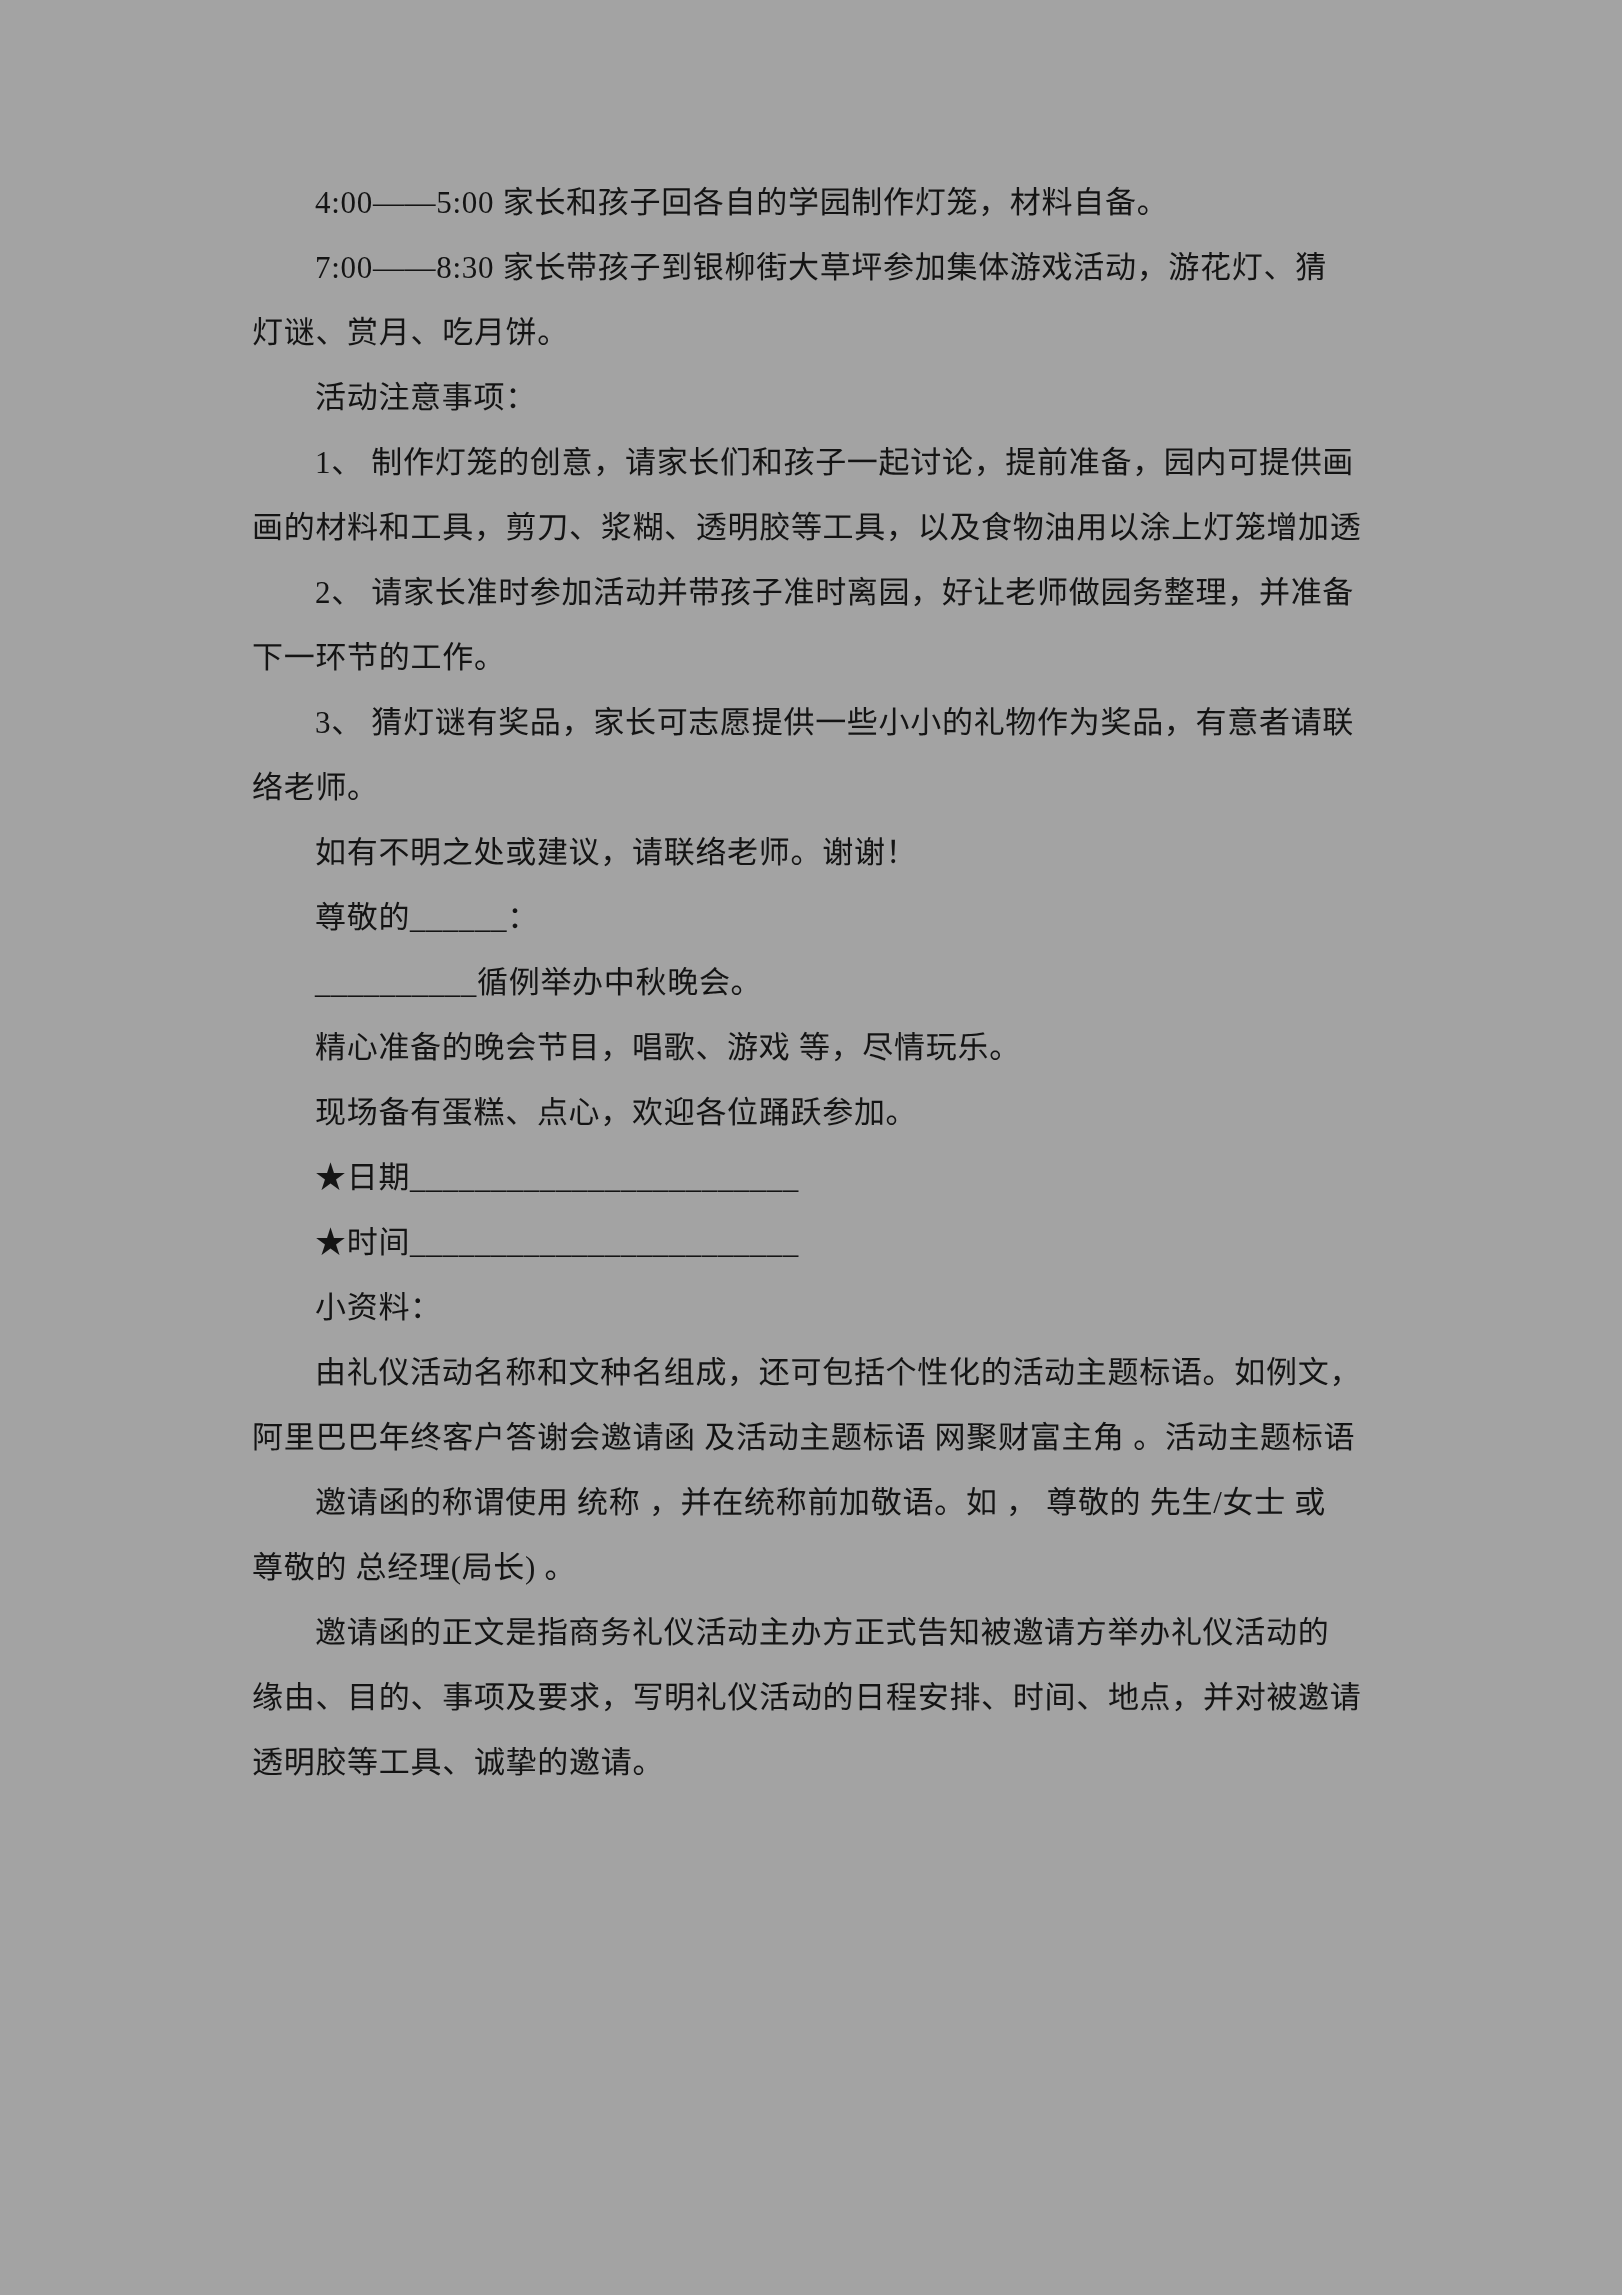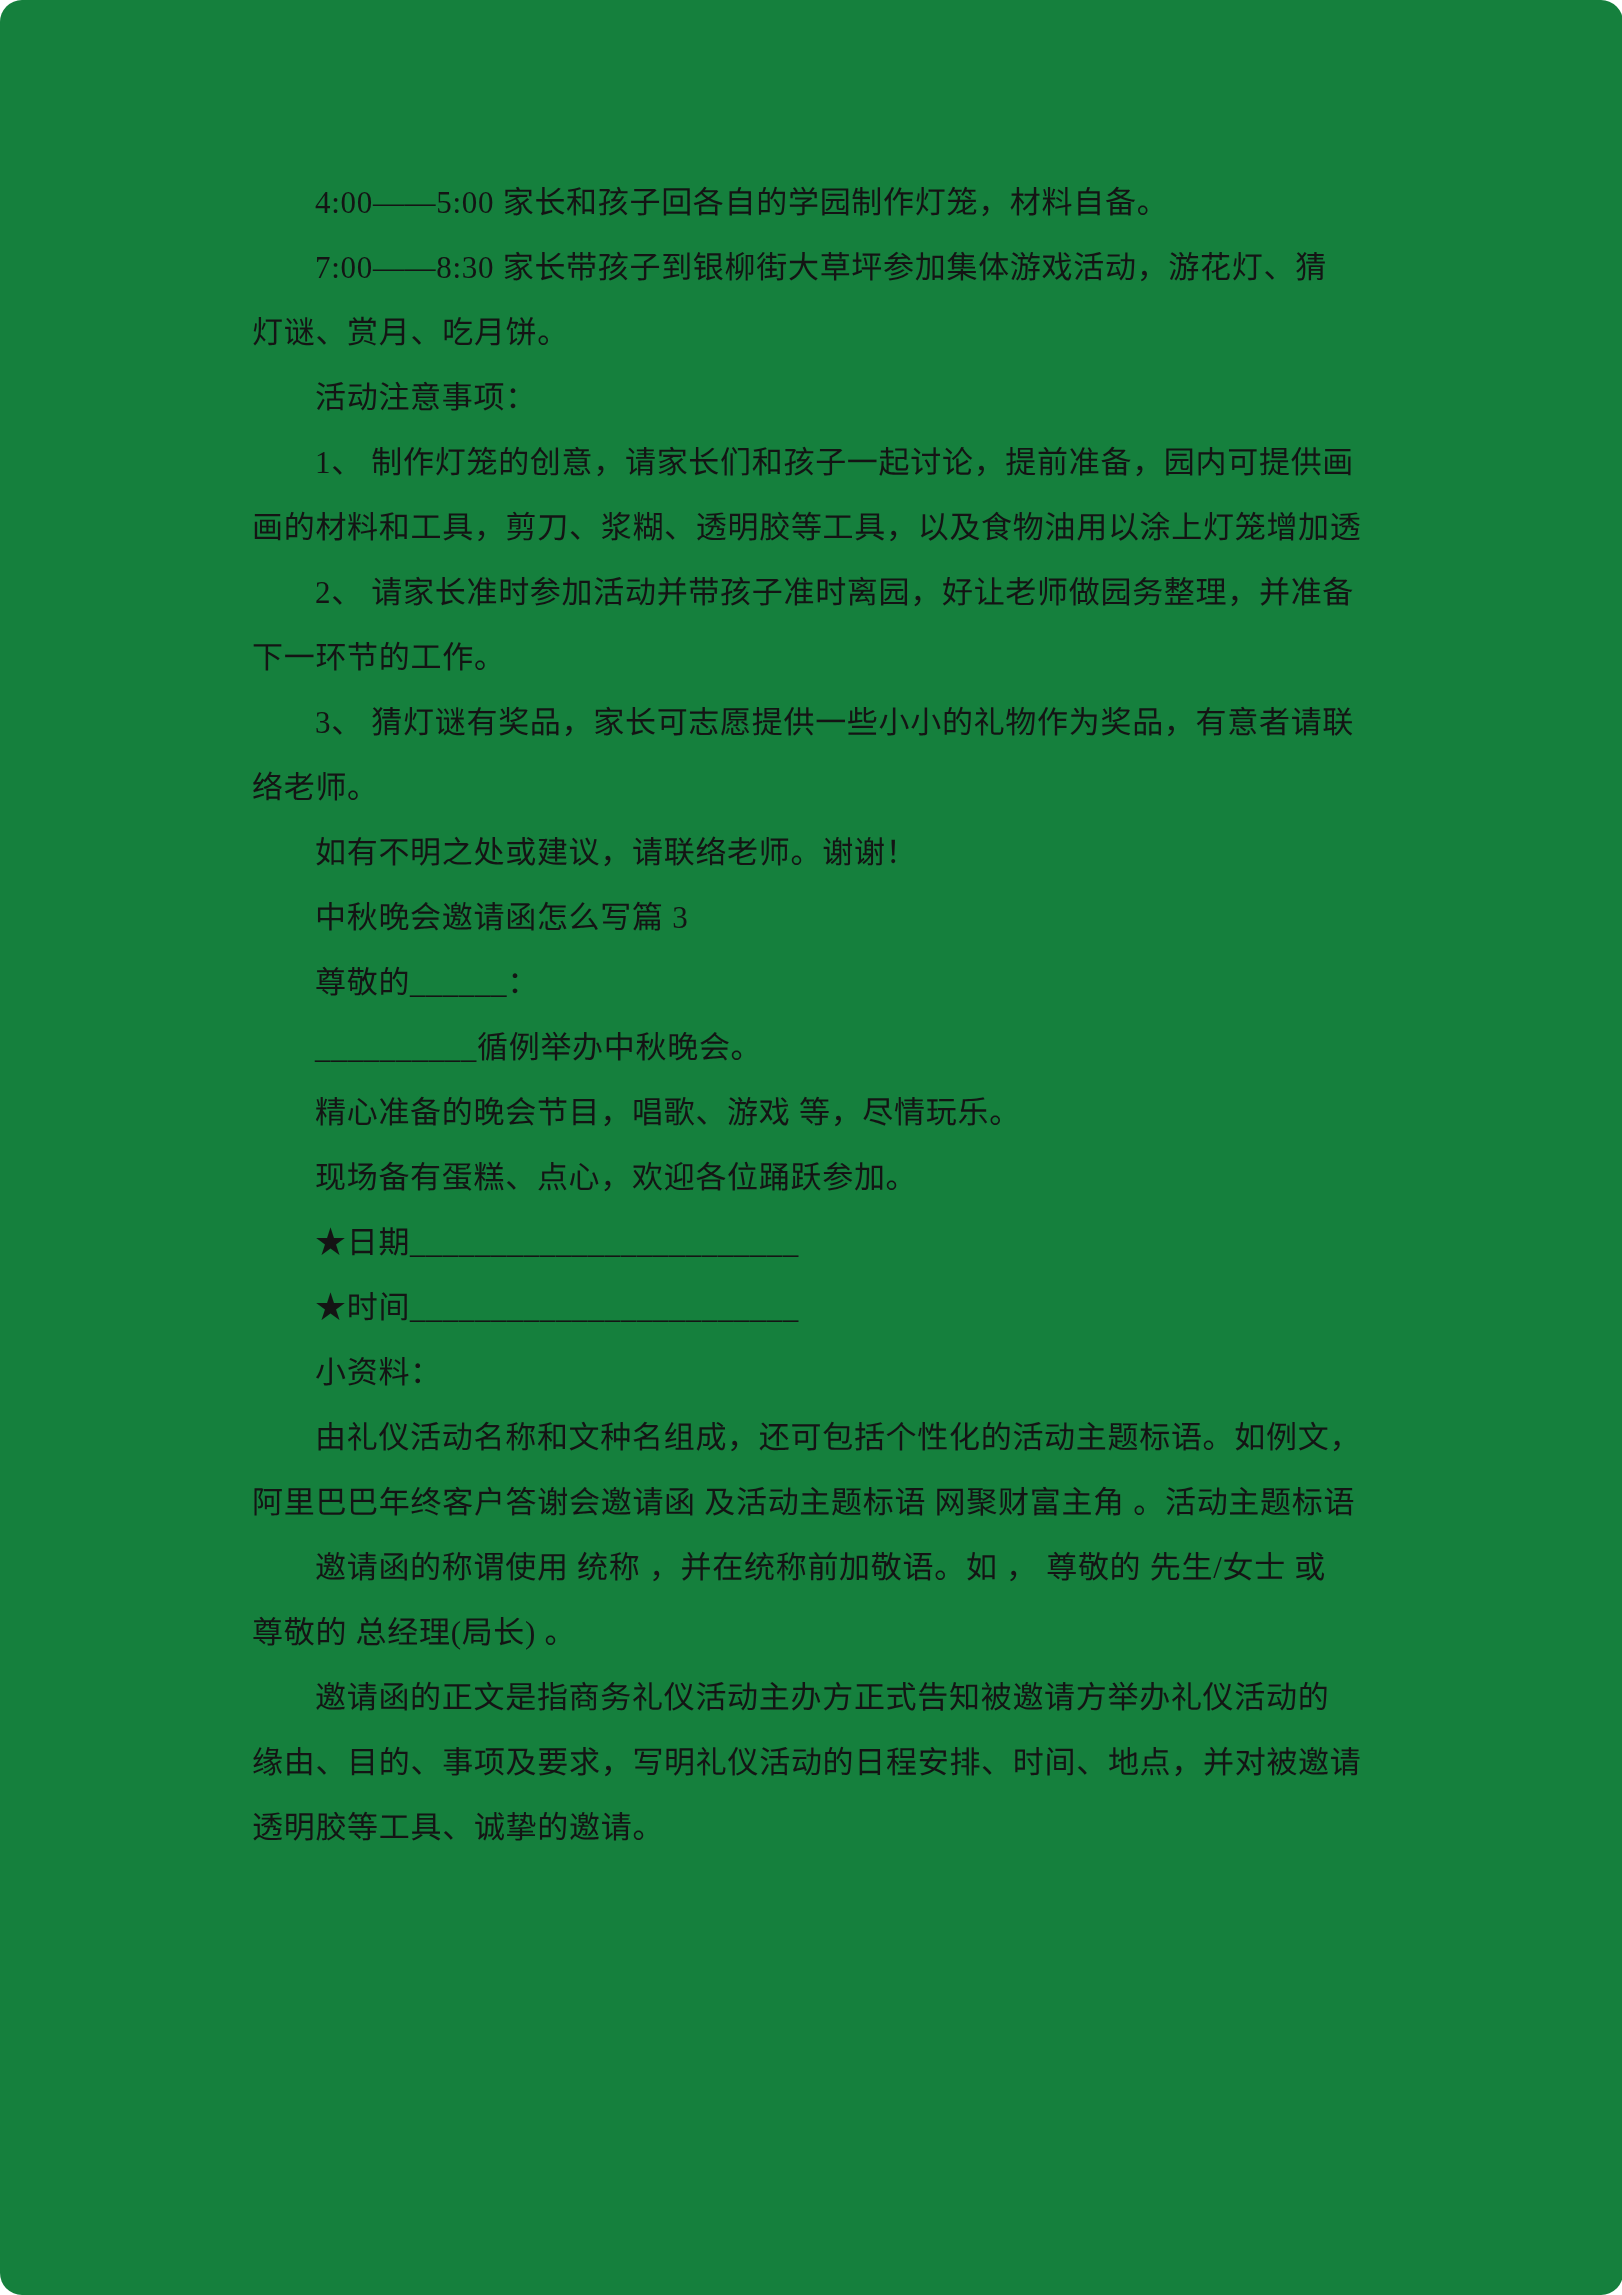--- a/index.html
+++ b/index.html
@@ -27,35 +27,34 @@
     height: 65px;
     white-space: pre;
   }
   .line.indent {
     padding-left: 63px;
   }
 </style>
 </head>
 <body>
 
-<div class="page" style="background: #15803d; color: rgb(20, 20, 20); border-radius: 22px;">
+<div class="page" style="background: #a3a3a3; color: rgb(20, 20, 20);">
   <div class="doc-body">
 
   <div class="line indent">4:00——5:00 家长和孩子回各自的学园制作灯笼，材料自备。</div>
       <div class="line indent">7:00——8:30 家长带孩子到银柳街大草坪参加集体游戏活动，游花灯、猜</div>
       <div class="line">灯谜、赏月、吃月饼。</div>
       <div class="line indent">活动注意事项：</div>
       <div class="line indent">1、 制作灯笼的创意，请家长们和孩子一起讨论，提前准备，园内可提供画</div>
       <div class="line">画的材料和工具，剪刀、浆糊、透明胶等工具，以及食物油用以涂上灯笼增加透</div>
       <div class="line indent">2、 请家长准时参加活动并带孩子准时离园，好让老师做园务整理，并准备</div>
       <div class="line">下一环节的工作。</div>
       <div class="line indent">3、 猜灯谜有奖品，家长可志愿提供一些小小的礼物作为奖品，有意者请联</div>
       <div class="line">络老师。</div>
       <div class="line indent">如有不明之处或建议，请联络老师。谢谢！</div>
-      <div class="line indent">中秋晚会邀请函怎么写篇 3</div>
       <div class="line indent">尊敬的______：</div>
       <div class="line indent">__________循例举办中秋晚会。</div>
       <div class="line indent">精心准备的晚会节目，唱歌、游戏 等，尽情玩乐。</div>
       <div class="line indent">现场备有蛋糕、点心，欢迎各位踊跃参加。</div>
       <div class="line indent">★日期________________________</div>
       <div class="line indent">★时间________________________</div>
       <div class="line indent">小资料：</div>
       <div class="line indent">由礼仪活动名称和文种名组成，还可包括个性化的活动主题标语。如例文，</div>
       <div class="line">阿里巴巴年终客户答谢会邀请函 及活动主题标语 网聚财富主角 。活动主题标语</div>
       <div class="line indent">邀请函的称谓使用 统称 ，并在统称前加敬语。如 ， 尊敬的 先生/女士 或</div>

